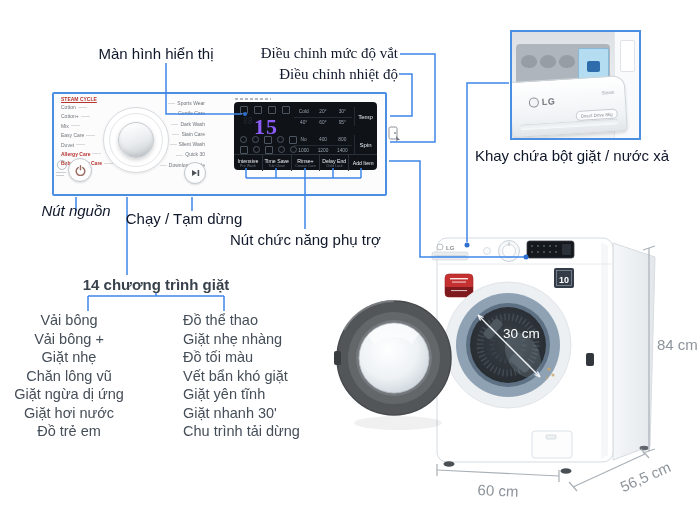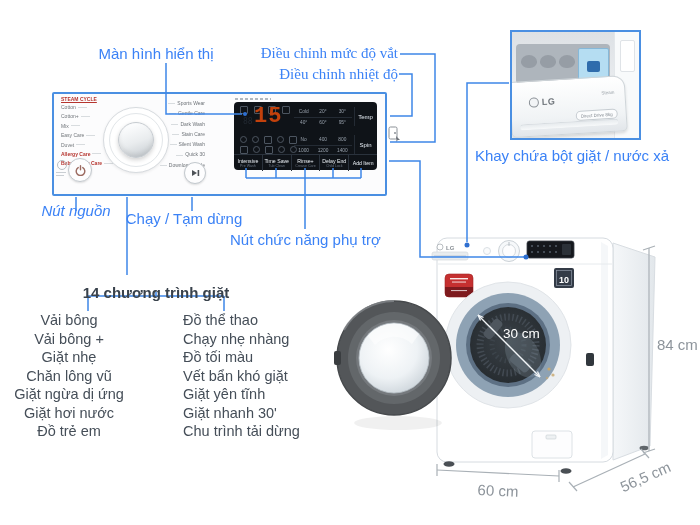--- a/index.html
+++ b/index.html
@@ -1,21 +1,21 @@
 <!DOCTYPE html>
 <html><head>
 <meta charset="utf-8">
 <style>
   html,body{margin:0;padding:0;background:#fff;}
   #stage{position:relative;width:700px;height:525px;background:#fff;overflow:hidden;
          font-family:"Liberation Sans",sans-serif;}
   .abs{position:absolute;}
   svg{display:block;}
   
-  .lbl{position:absolute;font-size:15px;color:#3b82f6;white-space:nowrap;}
+  .lbl{position:absolute;font-size:15px;color:#0f172a;white-space:nowrap;}
   .lbl.center{text-align:center;}
   .lbl.right{text-align:right;font-family:Liberation Serif, serif;}
   .prog-title{position:absolute;font-size:15px;font-weight:bold;color:#39424c;text-align:center;}
   .prog-col{position:absolute;font-size:14.5px;color:#454e58;line-height:18.5px;}
   .prog-col.r{text-align:center;}
   
   #panel{position:absolute;left:52px;top:92px;width:335px;height:104px;
          border:2px solid #4a8fe2;background:#fcfcfd;border-radius:2px;box-sizing:border-box;}
   .pl-list{position:absolute;left:7px;top:2px;width:72px;}
   .pl-steam{font-size:5px;font-weight:bold;color:#b5342e;text-decoration:underline;margin-bottom:2px;}
@@ -36,22 +36,22 @@
   .diag-badge{position:absolute;left:3px;top:66px;width:8px;height:8px;border:1px solid #b9bfc4;border-radius:50%;}
   .diag-line{position:absolute;left:2px;top:78px;width:10px;height:1px;background:#c9ced3;}
   
   #disp{position:absolute;left:180px;top:8px;width:143px;height:68px;background:#0f1318;border-radius:4px;}
   .tinytext{position:absolute;left:181px;top:4px;width:36px;height:2px;
             background:repeating-linear-gradient(90deg,#b2b8be 0 3px,transparent 3px 5px);}
   .d-icons{position:absolute;display:flex;gap:6px;}
   .d-ic{width:6px;height:6px;border:1px solid #4c5560;border-radius:1px;}
   .d-ic.c{border-radius:50%;width:5px;height:5px;}
   .d-ghost{position:absolute;left:9px;top:15px;font-family:"DejaVu Sans Mono",monospace;font-size:8px;color:#222932;}
-  .d-time{position:absolute;left:20px;top:2px;font-family:Liberation Mono, monospace;font-weight:bold;
-          font-size:22px;color:#c2410c;letter-spacing:1px;}
+  .d-time{position:absolute;left:20px;top:12px;font-family:Liberation Serif, serif;font-weight:bold;
+          font-size:22px;color:#8b5cf6;letter-spacing:1px;}
   .d-grid{position:absolute;left:60px;width:58px;}
   .d-row{display:grid;grid-template-columns:1fr 1fr 1fr;font-size:4.8px;color:#98a1ac;text-align:center;
          height:9.5px;align-items:center;}
   .d-row.b1{border-bottom:1px solid #242b34;}
   .d-side{position:absolute;left:120px;width:21px;height:19px;display:flex;align-items:center;justify-content:center;
           font-size:6px;color:#e6edf4;border-left:1px solid #242b34;}
   .d-btns{position:absolute;left:0;top:52px;width:143px;height:16px;border-top:1px solid #2a323c;display:flex;}
   .d-btn{flex:1;display:flex;flex-direction:column;align-items:center;justify-content:center;border-right:1px solid #2a323c;}
   .d-btn:last-child{border-right:none;}
   .d-bl{font-size:5.2px;color:#edf2f7;line-height:6px;}
@@ -373,34 +373,34 @@
   </svg>
 
   <div class="lbl center" style="left:86px;top:45px;width:140px;">Màn hình hiển thị</div>
   <div class="lbl right" style="left:240px;top:45px;width:158px;">Điều chỉnh mức độ vắt</div>
   <div class="lbl right" style="left:240px;top:66px;width:158px;">Điều chỉnh nhiệt độ</div>
   <div class="lbl center" style="left:470px;top:147px;width:204px;">Khay chứa bột giặt / nước xả</div>
   <div class="lbl center" style="left:26px;top:202px;width:100px;font-style:italic;">Nút nguồn</div>
   <div class="lbl center" style="left:120px;top:210px;width:128px;">Chạy / Tạm dừng</div>
   <div class="lbl center" style="left:230px;top:231px;width:150px;">Nút chức năng phụ trợ</div>
 
-  <div class="prog-title" style="left:76px;top:284px;width:160px;">14 chương trình giặt</div>
+  <div class="prog-title" style="left:76px;top:276px;width:160px;">14 chương trình giặt</div>
 
   <div class="prog-col r" style="left:13px;top:311px;width:112px;">
     <div>Vải bông</div>
     <div>Vải bông +</div>
     <div>Giặt nhẹ</div>
     <div>Chăn lông vũ</div>
     <div>Giặt ngừa dị ứng</div>
     <div>Giặt hơi nước</div>
     <div>Đồ trẻ em</div>
   </div>
   <div class="prog-col" style="left:183px;top:311px;width:140px;">
     <div>Đồ thể thao</div>
-    <div>Chạy nhẹ nhàng</div>
+    <div>Giặt nhẹ nhàng</div>
     <div>Đồ tối màu</div>
     <div>Vết bẩn khó giặt</div>
     <div>Giặt yên tĩnh</div>
     <div>Giặt nhanh 30'</div>
     <div>Chu trình tải dừng</div>
   </div>
 
 </div>
 
 </body></html>

